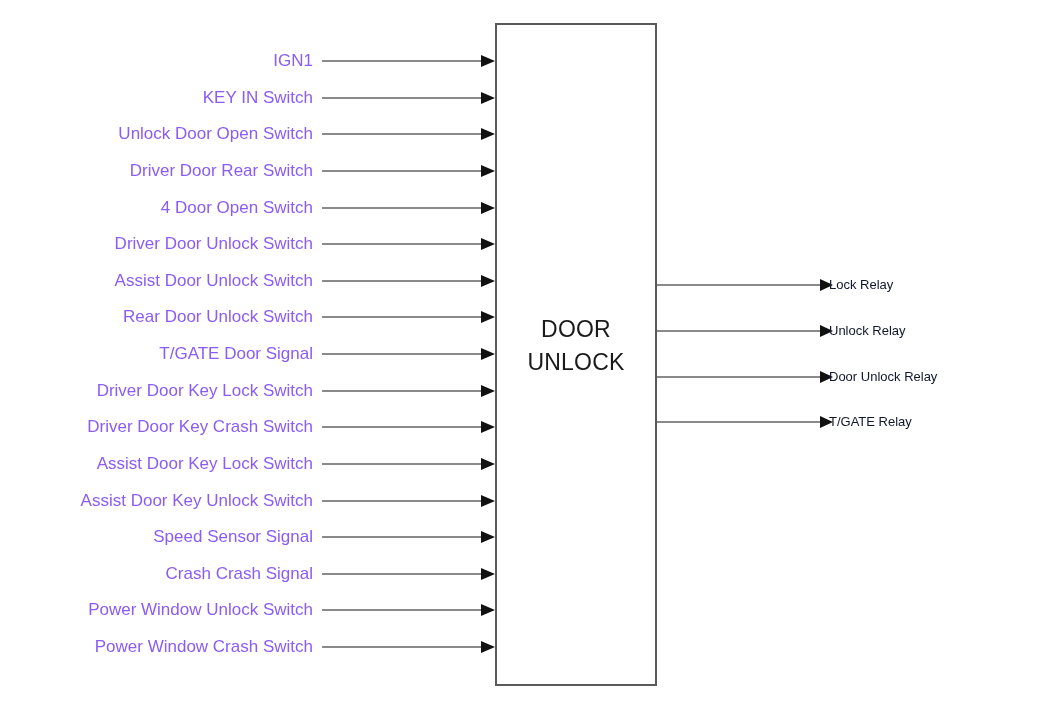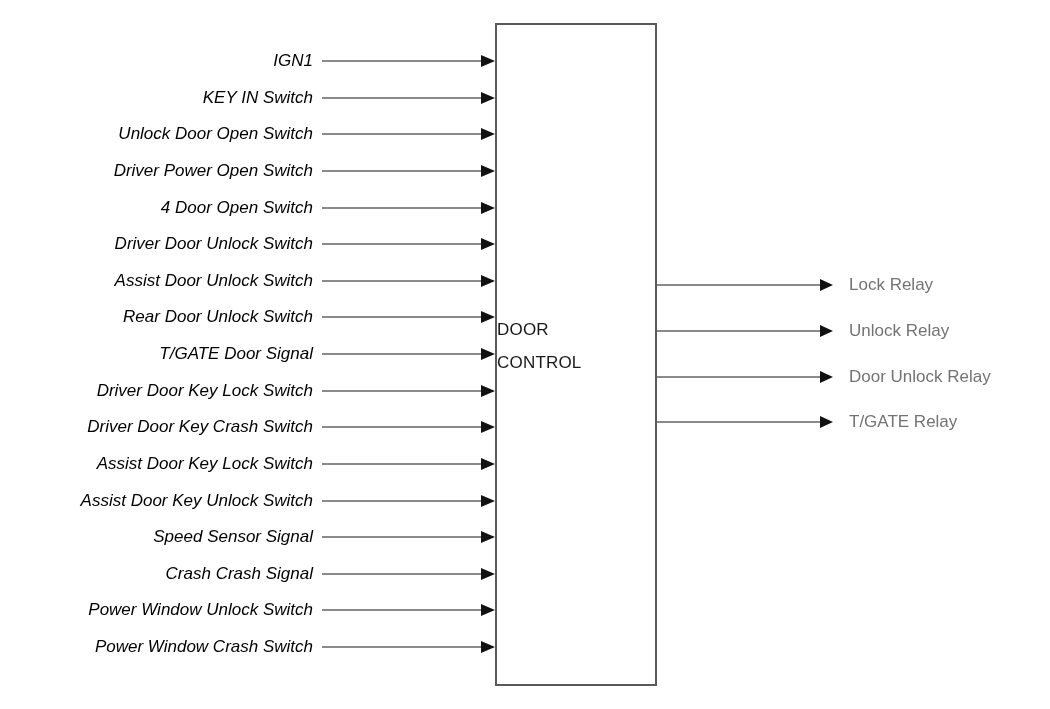--- a/index.html
+++ b/index.html
@@ -30,22 +30,22 @@
     border: 2px solid #5a5a5a;
     box-sizing: border-box;
     background: #ffffff;
     z-index: 3;
   }
   #control-block-text {
     position: absolute;
     left: 0;
     top: 288px;
     width: 100%;
-    text-align: left;
-    font-size: 17px;
+    text-align: center;
+    font-size: 23px;
     line-height: 33px;
     color: #1a1a1a;
     letter-spacing: 0.2px;
     white-space: nowrap;
   }
   #control-block-text div { white-space: nowrap; }
 
   
   .signal-row {
     position: absolute;
@@ -58,22 +58,21 @@
     width: 495px;
   }
   .input-label {
     position: absolute;
     right: 182px;          
     top: -11px;
     font-size: 17px;
     line-height: 22px;
     text-align: right;
     white-space: nowrap;
-    color: #000000;
-    font-style: italic;
+    color: #8b5cf6;
   }
   .input-line {
     position: absolute;
     left: 322px;
     width: 159px;          
     top: -1px;
     height: 2px;
     background: #8a8a8a;
   }
   .input-arrow {
@@ -105,26 +104,26 @@
     left: 163px;
     top: -6px;
     width: 0;
     height: 0;
     border-top: 6px solid transparent;
     border-bottom: 6px solid transparent;
     border-left: 13px solid #111111;
   }
   .output-label {
     position: absolute;
-    left: 192px;           
+    left: 172px;           
     top: -11px;
-    font-size: 17px;
+    font-size: 13px;
     line-height: 22px;
     white-space: nowrap;
-    color: #737373;
+    color: #0f172a;
   }
 </style>
 </head>
 <body>
 
 <div id="canvas">
 
   <div id="inputs-layer">
       <div class="signal-row input-row" style="top: 61px;">
         <div class="input-label">IGN1</div>
@@ -135,21 +134,21 @@
         <div class="input-label">KEY IN Switch</div>
         <div class="input-line"></div>
         <div class="input-arrow"></div>
       </div>
       <div class="signal-row input-row" style="top: 134.25px;">
         <div class="input-label">Unlock Door Open Switch</div>
         <div class="input-line"></div>
         <div class="input-arrow"></div>
       </div>
       <div class="signal-row input-row" style="top: 170.875px;">
-        <div class="input-label">Driver Power Open Switch</div>
+        <div class="input-label">Driver Door Rear Switch</div>
         <div class="input-line"></div>
         <div class="input-arrow"></div>
       </div>
       <div class="signal-row input-row" style="top: 207.5px;">
         <div class="input-label">4 Door Open Switch</div>
         <div class="input-line"></div>
         <div class="input-arrow"></div>
       </div>
       <div class="signal-row input-row" style="top: 244.125px;">
         <div class="input-label">Driver Door Unlock Switch</div>
@@ -209,21 +208,21 @@
       <div class="signal-row input-row" style="top: 647px;">
         <div class="input-label">Power Window Crash Switch</div>
         <div class="input-line"></div>
         <div class="input-arrow"></div>
       </div>
     </div>
 
   <div id="control-block">
     <div id="control-block-text">
       <div>DOOR</div>
-      <div>CONTROL</div>
+      <div>UNLOCK</div>
     </div>
   </div>
 
   <div id="outputs-layer">
       <div class="signal-row output-row" style="top: 285px;">
         <div class="output-line"></div>
         <div class="output-arrow"></div>
         <div class="output-label">Lock Relay</div>
       </div>
       <div class="signal-row output-row" style="top: 331px;">

